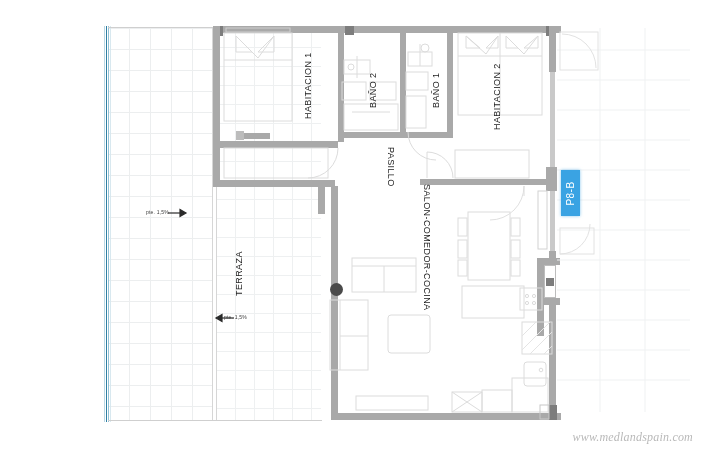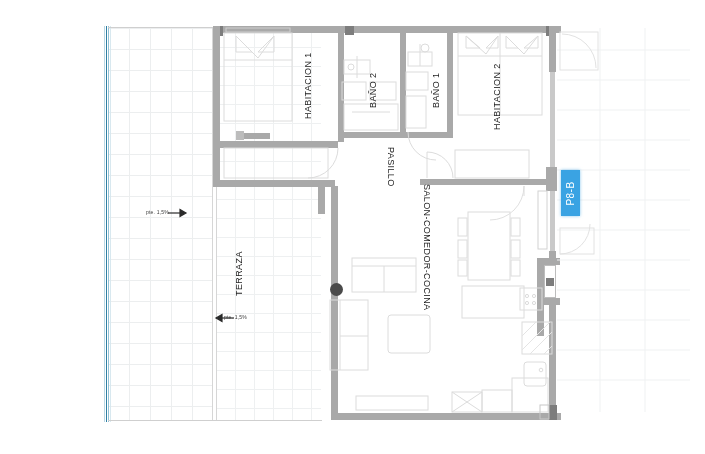--- a/index.html
+++ b/index.html
@@ -267,14 +267,15 @@
   <div class="lbl" style="left:492px;top:130px;transform:rotate(-90deg);">HABITACION 2</div>
 
   <div class="lbl" style="left:396px;top:147px;transform:rotate(90deg);">PASILLO</div>
 
   <div class="lbl" style="left:432px;top:184px;transform:rotate(90deg);">SALON-COMEDOR-COCINA</div>
 
   <div class="badge" style="left:561px;top:170px;width:19px;height:46px;">
     <span>P8-B</span>
   </div>
 
+  <div class="wm">www.medlandspain.com</div>
 
 </div>
 
 </body></html>

